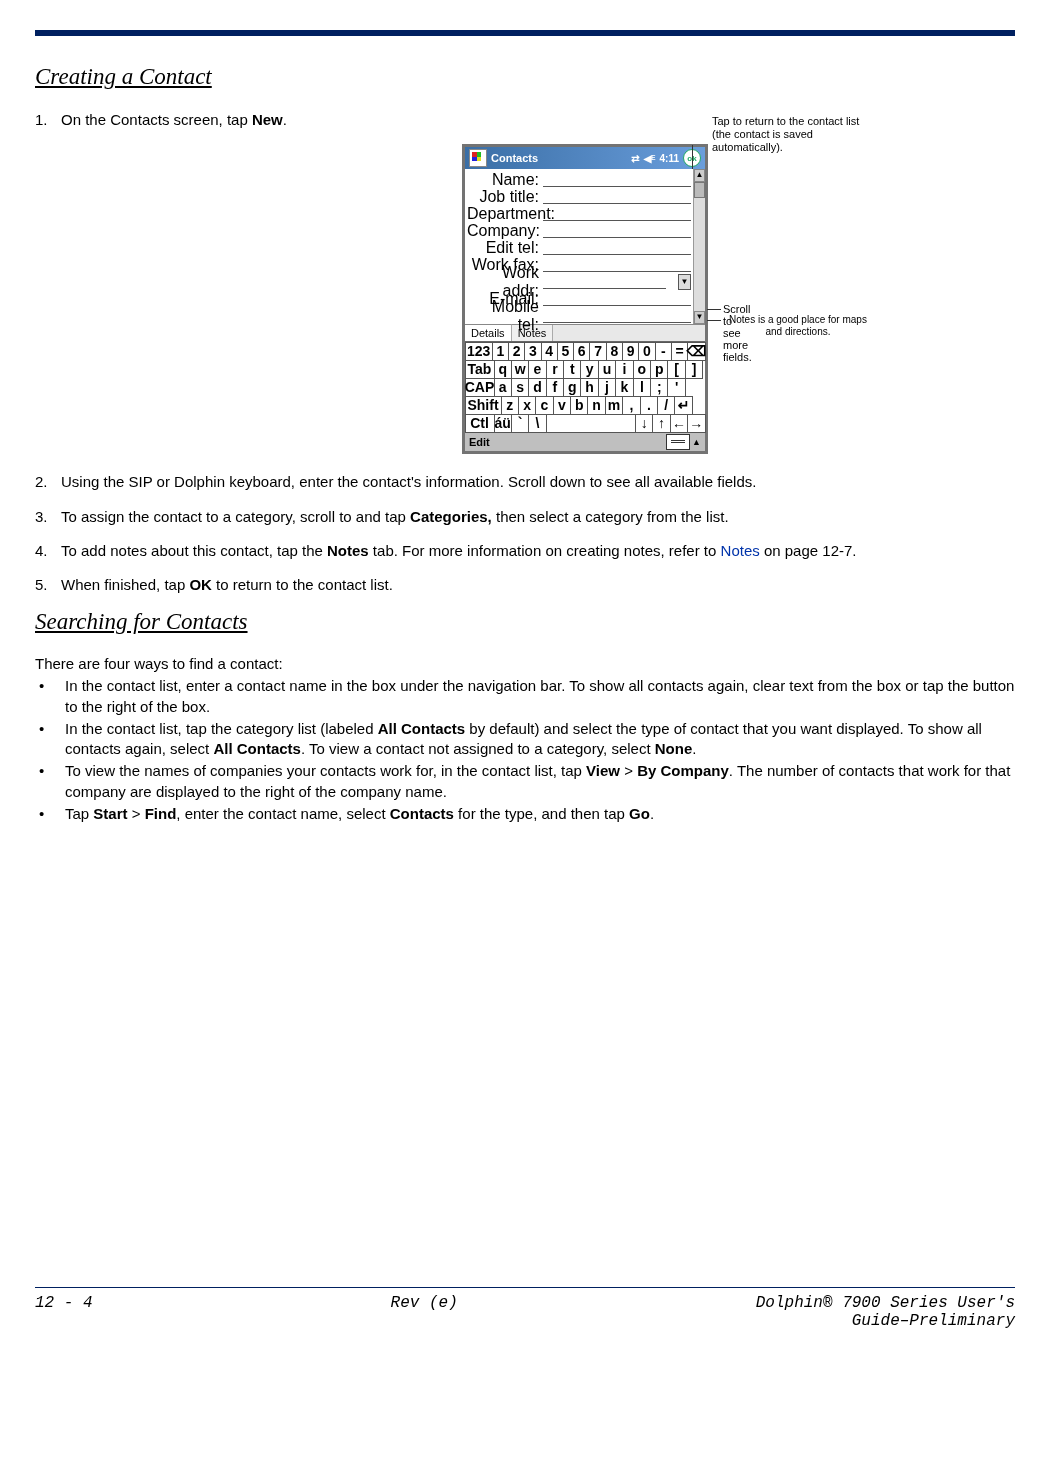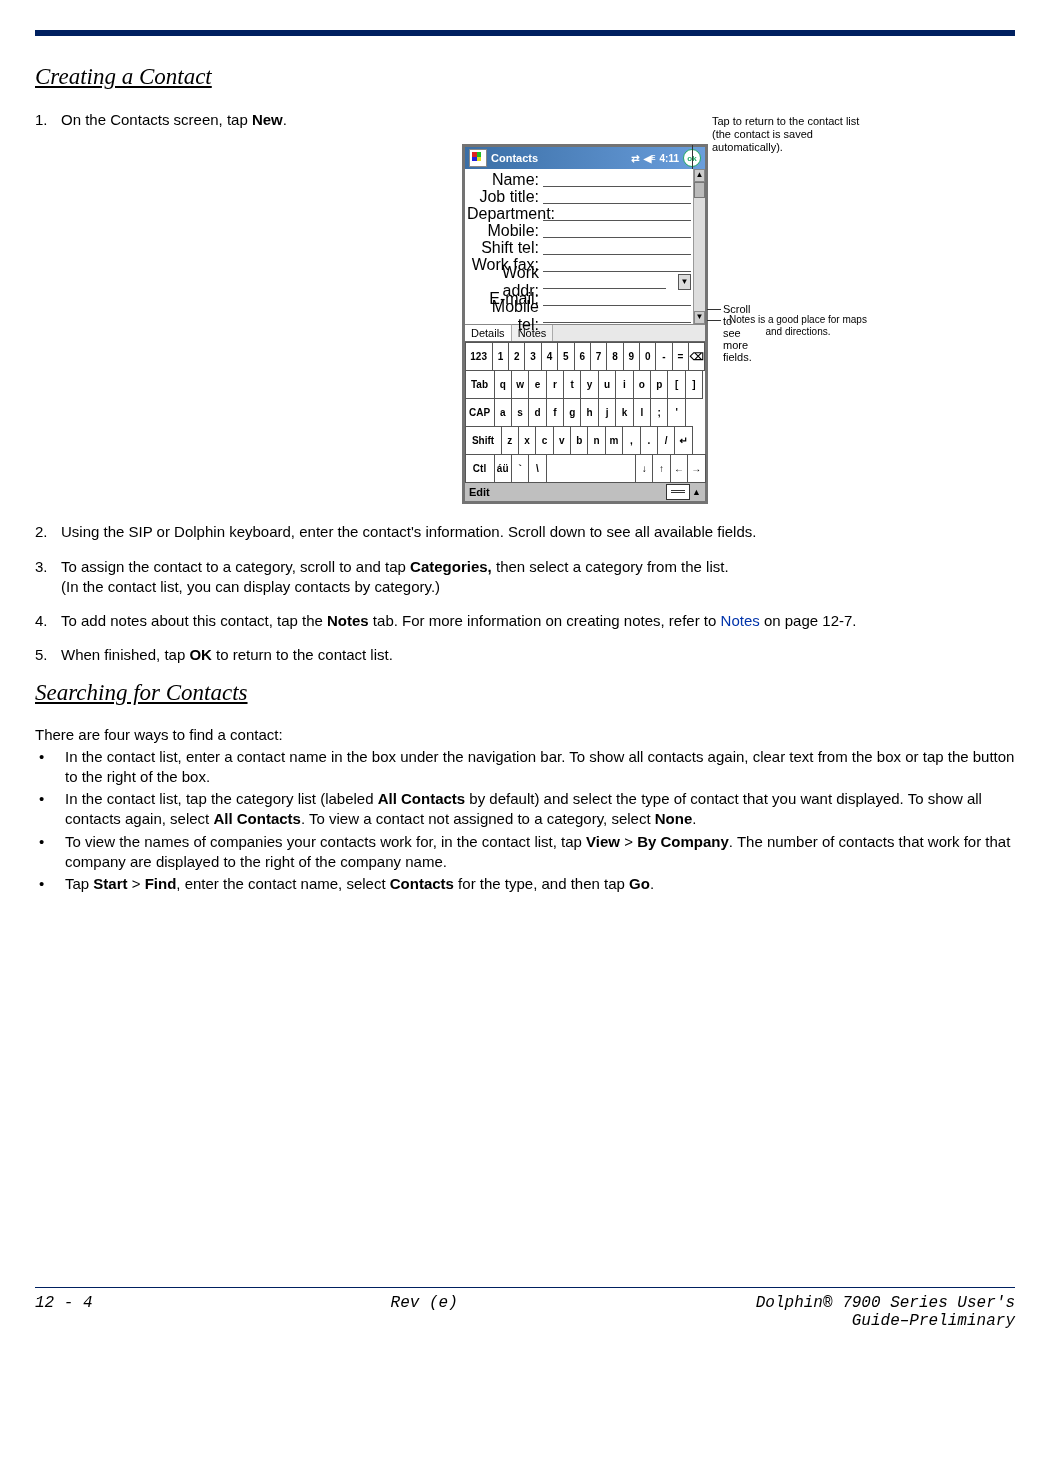--- a/index.html
+++ b/index.html
@@ -161,22 +161,22 @@
   .tab {
     padding:2px 6px; border-right:1px solid #aaa; background:#f0f0f0;
   }
   .tab.sel { background:#fff; border-top:1px solid #888; margin-top:-1px;}
   .kbd {
     border-top:1px solid #666;
     background:#fff;
   }
   .kbd-row { display:flex; }
   .key {
-    height:29px; border:1px solid #555; background:#fff;
-    font-size:10px; display:flex;align-items:center;justify-content:center;
+    height:19px; border:1px solid #555; background:#fff;
+    font-size:14px; display:flex;align-items:center;justify-content:center;
     font-weight:bold;
     box-sizing:border-box; margin:-0.5px;
   }
   .k13 { width: 18.4px; }
   .kw  { width: 30px; }
   .kww { width: 37px; }
   .kx  { flex:1; }
   .bottom-bar {
     display:flex; align-items:center;
     background:#bfbfbf;
@@ -278,25 +278,25 @@
           </div>
         <div class="form-row">
             <span class="form-label">Job title:</span>
             <span class="form-input"></span>
           </div>
         <div class="form-row">
             <span class="form-label">Department:</span>
             <span class="form-input"></span>
           </div>
         <div class="form-row">
-            <span class="form-label">Mobile:</span>
-            <span class="form-input"></span>
-          </div>
-        <div class="form-row">
-            <span class="form-label">Shift tel:</span>
+            <span class="form-label">Company:</span>
+            <span class="form-input"></span>
+          </div>
+        <div class="form-row">
+            <span class="form-label">Edit tel:</span>
             <span class="form-input"></span>
           </div>
         <div class="form-row">
             <span class="form-label">Work fax:</span>
             <span class="form-input"></span>
           </div>
         <div class="form-row">
             <span class="form-label">Work addr:</span>
             <span class="form-input"></span>
             <span class="dd-arrow">▼</span>
@@ -408,21 +408,20 @@
 
   <ol class="step-list">
     <li>
       <span class="step-num">2.</span>
       <span class="step-body">Using the SIP or Dolphin keyboard, enter the contact's information. Scroll down to see all available fields.</span>
     </li>
     <li>
       <span class="step-num">3.</span>
       <span class="step-body">
         <span>To assign the contact to a category, scroll to and tap </span><b>Categories,</b><span> then select a category from the list.</span>
-        <span class="sub-note">(In the contact list, you can display contacts by category.)</span>
       </span>
     </li>
     <li>
       <span class="step-num">4.</span>
       <span class="step-body">
         <span>To add notes about this contact, tap the </span><b>Notes</b><span> tab. For more information on creating notes, refer to </span><span class="link">Notes</span><span> on page 12-7.</span>
       </span>
     </li>
     <li>
       <span class="step-num">5.</span>

